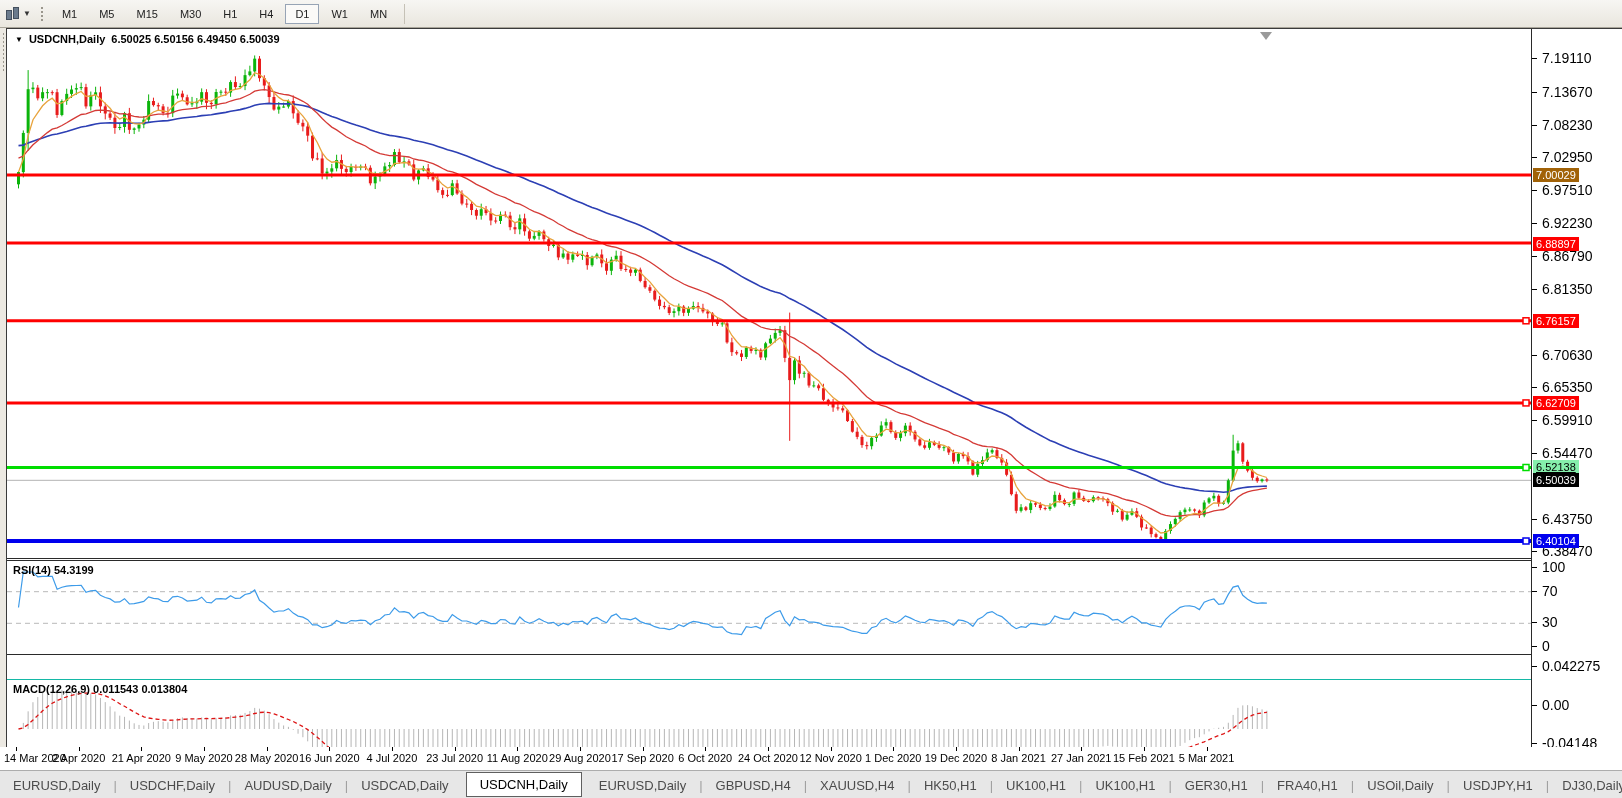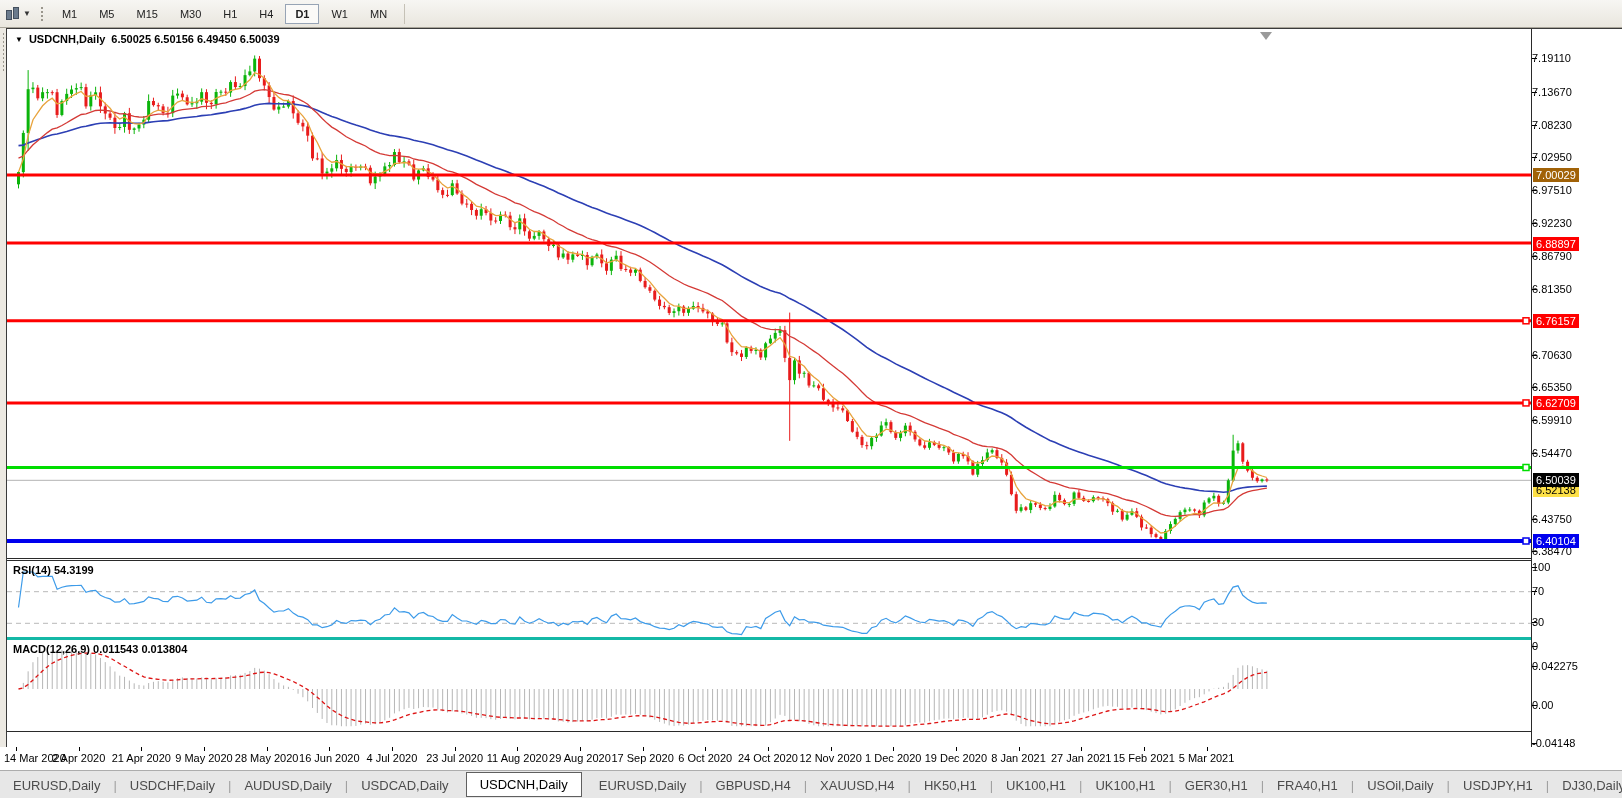--- a/index.html
+++ b/index.html
@@ -9,34 +9,34 @@
   #toolbar{position:absolute;left:0;top:0;width:1622px;height:27px;background:linear-gradient(#f7f6f3,#e9e6de);
            border-bottom:1px solid #a9a59a;display:flex;align-items:center;}
   .grip{width:5px;height:18px;margin:0 6px 0 3px;
         background-image:radial-gradient(#9a968c 1px,transparent 1.2px);background-size:4px 4px;background-position:0 1px;}
   .tool-icon{width:16px;height:16px;margin-left:4px;display:inline-block;position:relative;}
   .tool-icon .c1,.tool-icon .c2{position:absolute;width:4px;background:#6b7b8d;border:1px solid #44505e;}
   .tool-icon .c1{left:2px;top:4px;height:8px;}
   .tool-icon .c2{left:9px;top:1px;height:10px;}
   .caret{font-size:8px;color:#333;margin:0 6px 0 3px;}
   .tf-btn{font-size:11px;color:#222;padding:3px 9px;margin:0 1px;border:1px solid transparent;cursor:default;}
-  .tf-btn.active{background:#fbfaf8;border:1px solid #97a4b5;font-weight:bold;}
+  .tf-btn.active{background:#fbfaf8;border:1px solid #97a4b5;}
   .tb-sep{width:1px;height:20px;background:#c5c1b6;margin:0 6px;}
   
   #chartwin{position:absolute;left:6px;top:28px;width:1616px;height:719px;background:#fff;
             border-top:1px solid #3a3a3a;border-left:1px solid #3a3a3a;}
   #leftdock{position:absolute;left:0;top:28px;width:6px;height:719px;background:#ece9e2;}
   #leftdock .dots{position:absolute;left:2px;top:4px;width:3px;height:40px;
         background-image:radial-gradient(#9a968c 0.8px,transparent 1px);background-size:3px 4px;}
   .panel{position:absolute;left:0;background:#fff;}
   #main-panel{top:0;height:529px;width:1524px;border-bottom:1px solid #2a2a2a;}
   #rsi-panel{top:531px;height:93px;width:1524px;border-bottom:1px solid #2a2a2a;border-top:1px solid #2a2a2a;}
-  #macd-panel{top:608px;height:91px;width:1524px;border-bottom:1px solid #2a2a2a;border-top:3px solid #14b8a6;}
+  #macd-panel{top:650px;height:91px;width:1524px;border-bottom:1px solid #2a2a2a;border-top:1px solid #14b8a6;}
   #axis-col{position:absolute;left:1524px;top:0;width:92px;height:719px;border-left:1px solid #2a2a2a;background:#fff;}
-  .axis-tick{position:absolute;left:0;font-size:11px;color:#000;transform:translateY(-50%);white-space:nowrap;}
+  .axis-tick{position:absolute;left:10px;font-size:14px;color:#000;transform:translateY(-50%);white-space:nowrap;}
   .axis-dash{position:absolute;left:0;width:5px;height:1px;background:#000;}
   .price-badge{position:absolute;left:1px;transform:translateY(-50%);font-size:11px;line-height:14px;
                padding:0 3px;white-space:nowrap;}
   .ind-label{position:absolute;left:6px;top:3px;font-size:11px;font-weight:700;color:#000;z-index:5;}
   #chart-title{position:absolute;left:8px;top:4px;font-size:11px;font-weight:700;color:#000;z-index:5;display:flex;align-items:center;gap:6px;}
   #chart-title .tri{font-size:8px;}
   
   #datestrip{position:absolute;left:0;top:747px;width:1622px;height:23px;background:#fff;}
   .date-lbl{position:absolute;top:5px;font-size:11px;color:#000;white-space:nowrap;}
   .date-tick{position:absolute;top:0;width:1px;height:4px;background:#000;}
@@ -929,21 +929,21 @@
         <span class="axis-dash" style="top: 424.252px;"></span>
         <span class="axis-tick" style="top: 424.252px;">6.54470</span>
         <span class="axis-dash" style="top: 489.73px;"></span>
         <span class="axis-tick" style="top: 489.73px;">6.43750</span>
         <span class="axis-dash" style="top: 521.98px;"></span>
         <span class="axis-tick" style="top: 521.98px;">6.38470</span>
         <span class="price-badge" style="top: 145.978px; background: #a16207; color: rgb(255, 255, 255);">7.00029</span>
         <span class="price-badge" style="top: 215px; background: rgb(255, 0, 0); color: rgb(255, 255, 255);">6.88897</span>
         <span class="price-badge" style="top: 291.788px; background: rgb(255, 0, 0); color: rgb(255, 255, 255);">6.76157</span>
         <span class="price-badge" style="top: 373.929px; background: rgb(255, 0, 0); color: rgb(255, 255, 255);">6.62709</span>
-        <span class="price-badge" style="top: 461px; background: #fde047; color: rgb(0, 0, 0);">6.52138</span>
+        <span class="price-badge" style="top: 438px; background: #86efac; color: rgb(0, 0, 0); text-decoration: underline;">6.52138</span>
         <span class="price-badge" style="top: 512px; background: rgb(0, 0, 238); color: rgb(255, 255, 255);">6.40104</span>
         <span class="price-badge" style="top: 451.317px; background: rgb(0, 0, 0); color: rgb(255, 255, 255);">6.50039</span>
         <span class="axis-dash" style="top: 538px;"></span>
         <span class="axis-tick" style="top: 538px;">100</span>
         <span class="axis-dash" style="top: 561.7px;"></span>
         <span class="axis-tick" style="top: 561.7px;">70</span>
         <span class="axis-dash" style="top: 593.3px;"></span>
         <span class="axis-tick" style="top: 593.3px;">30</span>
         <span class="axis-dash" style="top: 617px;"></span>
         <span class="axis-tick" style="top: 617px;">0</span>

